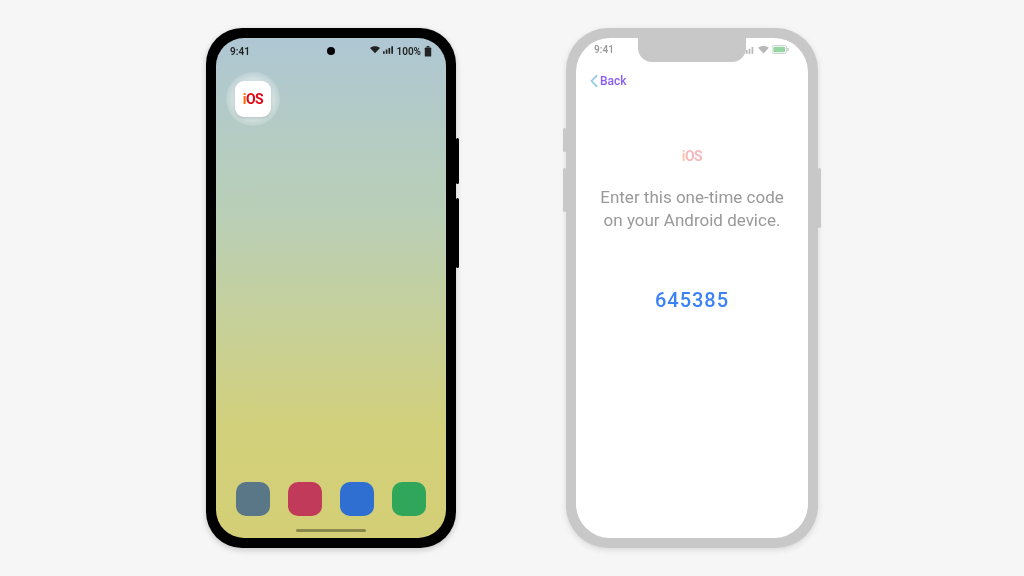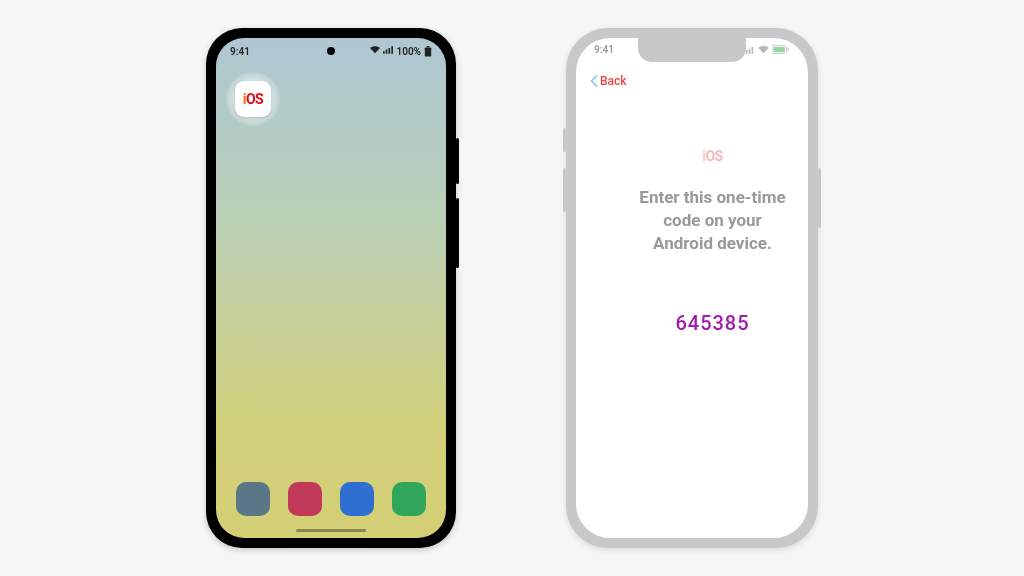--- a/index.html
+++ b/index.html
@@ -175,57 +175,56 @@
   .iphone-status-right { display:flex; align-items:center; gap:3px; }
   .iphone-status-right svg { display:block; }
 
   .iphone-back {
     position: absolute;
     top: 36px;
     left: 14px;
     display: flex;
     align-items: center;
     gap: 2px;
-    color: #ef4444;
+    color: #8b5cf6;
     font-size: 12px;
     font-weight: 500;
     z-index: 4;
   }
   .iphone-back svg { display:block; }
 
   .iphone-content {
     position: absolute;
     top: 0; left: 0; right: 0; bottom: 0;
     display: flex;
     flex-direction: column;
     align-items: center;
     padding-top: 110px;
-    padding-left: 41px;
   }
   .ios-logo-text {
     font-size: 14px;
     font-weight: 700;
     letter-spacing: -0.5px;
     margin-bottom: 22px;
     opacity: 0.7;
   }
   .ios-logo-text span:first-child { color: #ffb08a; }
   .ios-logo-text span:last-child  { color: #f19aa0; }
 
   .iphone-instruction {
     color: #999999;
     font-size: 17px;
-    font-weight: 700;
+    font-weight: 400;
     text-align: center;
     line-height: 1.35;
     padding: 0 22px;
     margin-bottom: 56px;
   }
   .iphone-code {
-    color: #a21caf;
+    color: #3b82f6;
     font-size: 20px;
     font-weight: 500;
     letter-spacing: 1px;
   }
 </style>
 </head>
 <body>
 
 <div class="android-frame">
   <div class="android-btn-r1"></div>

